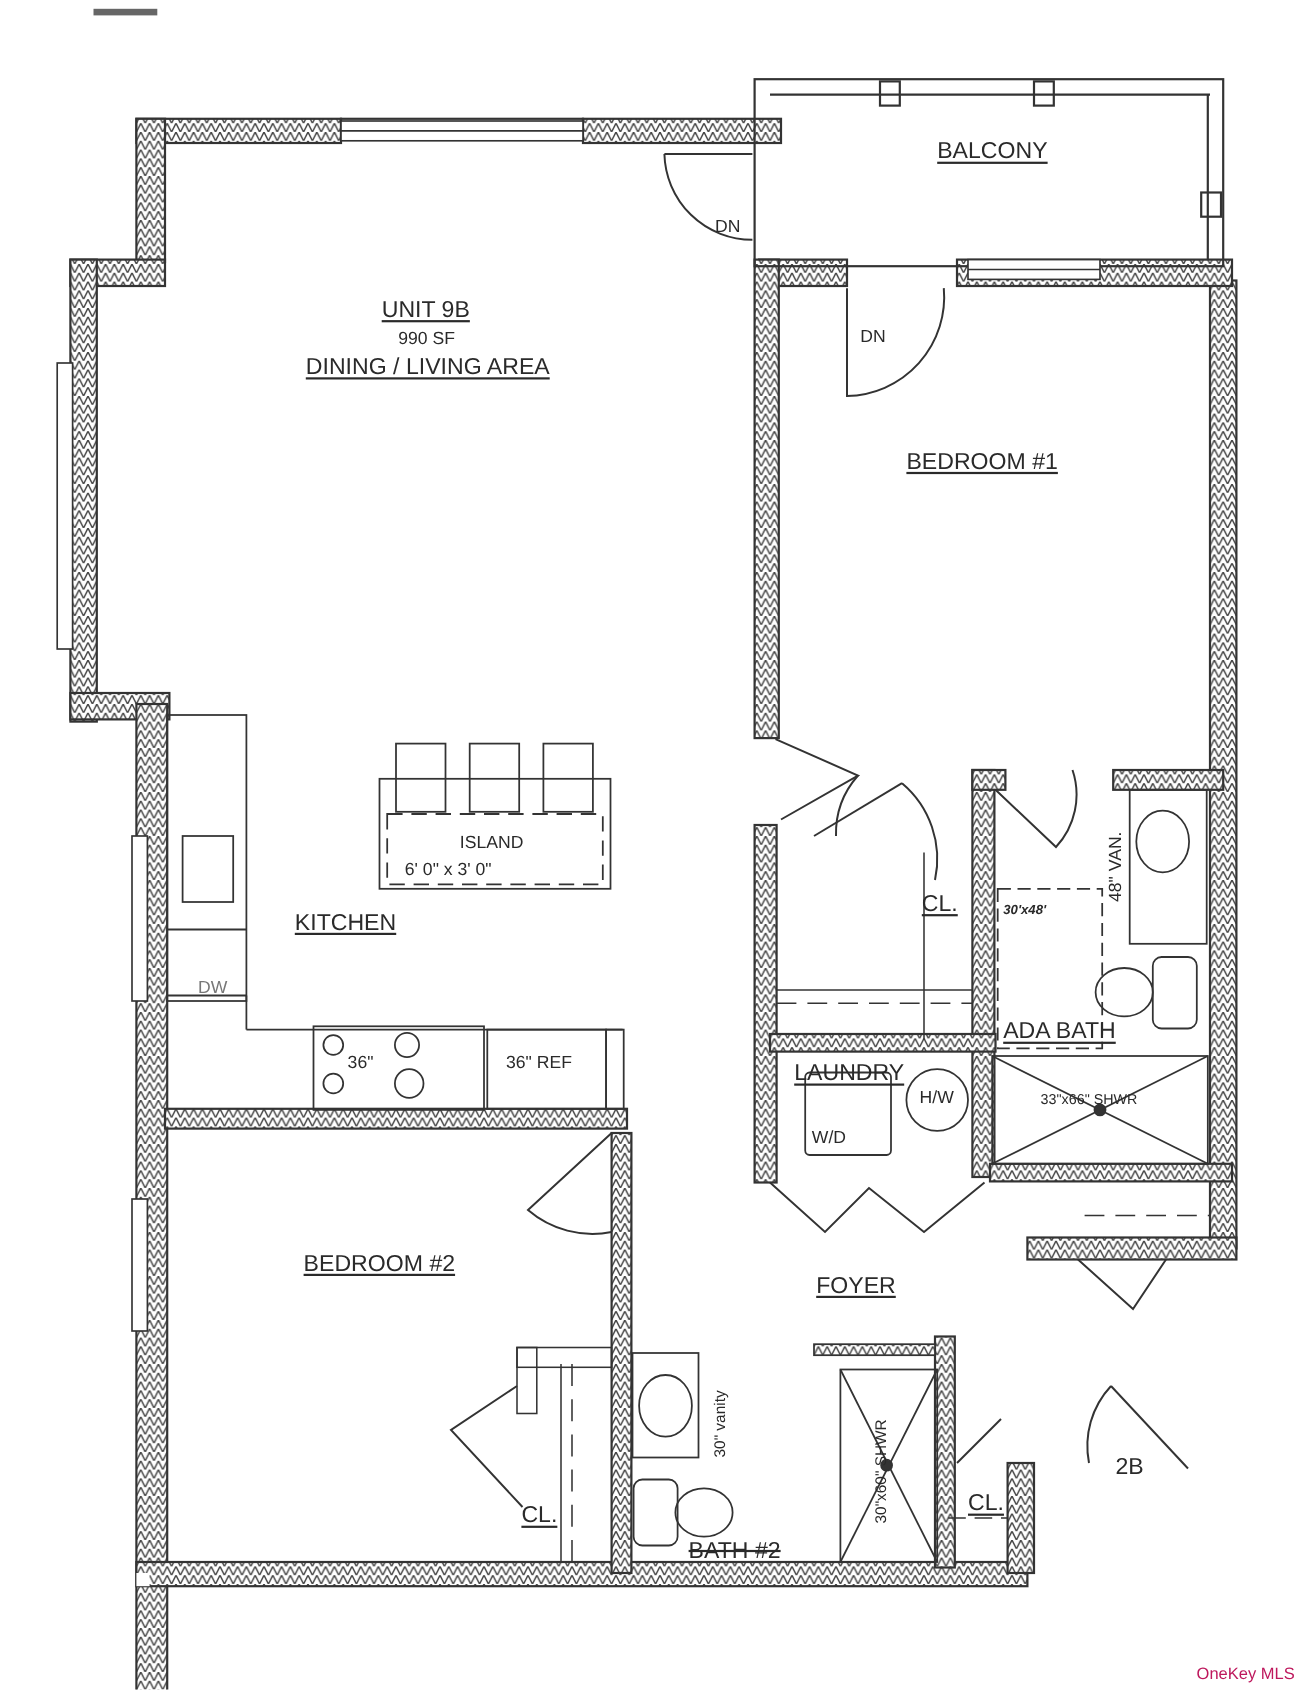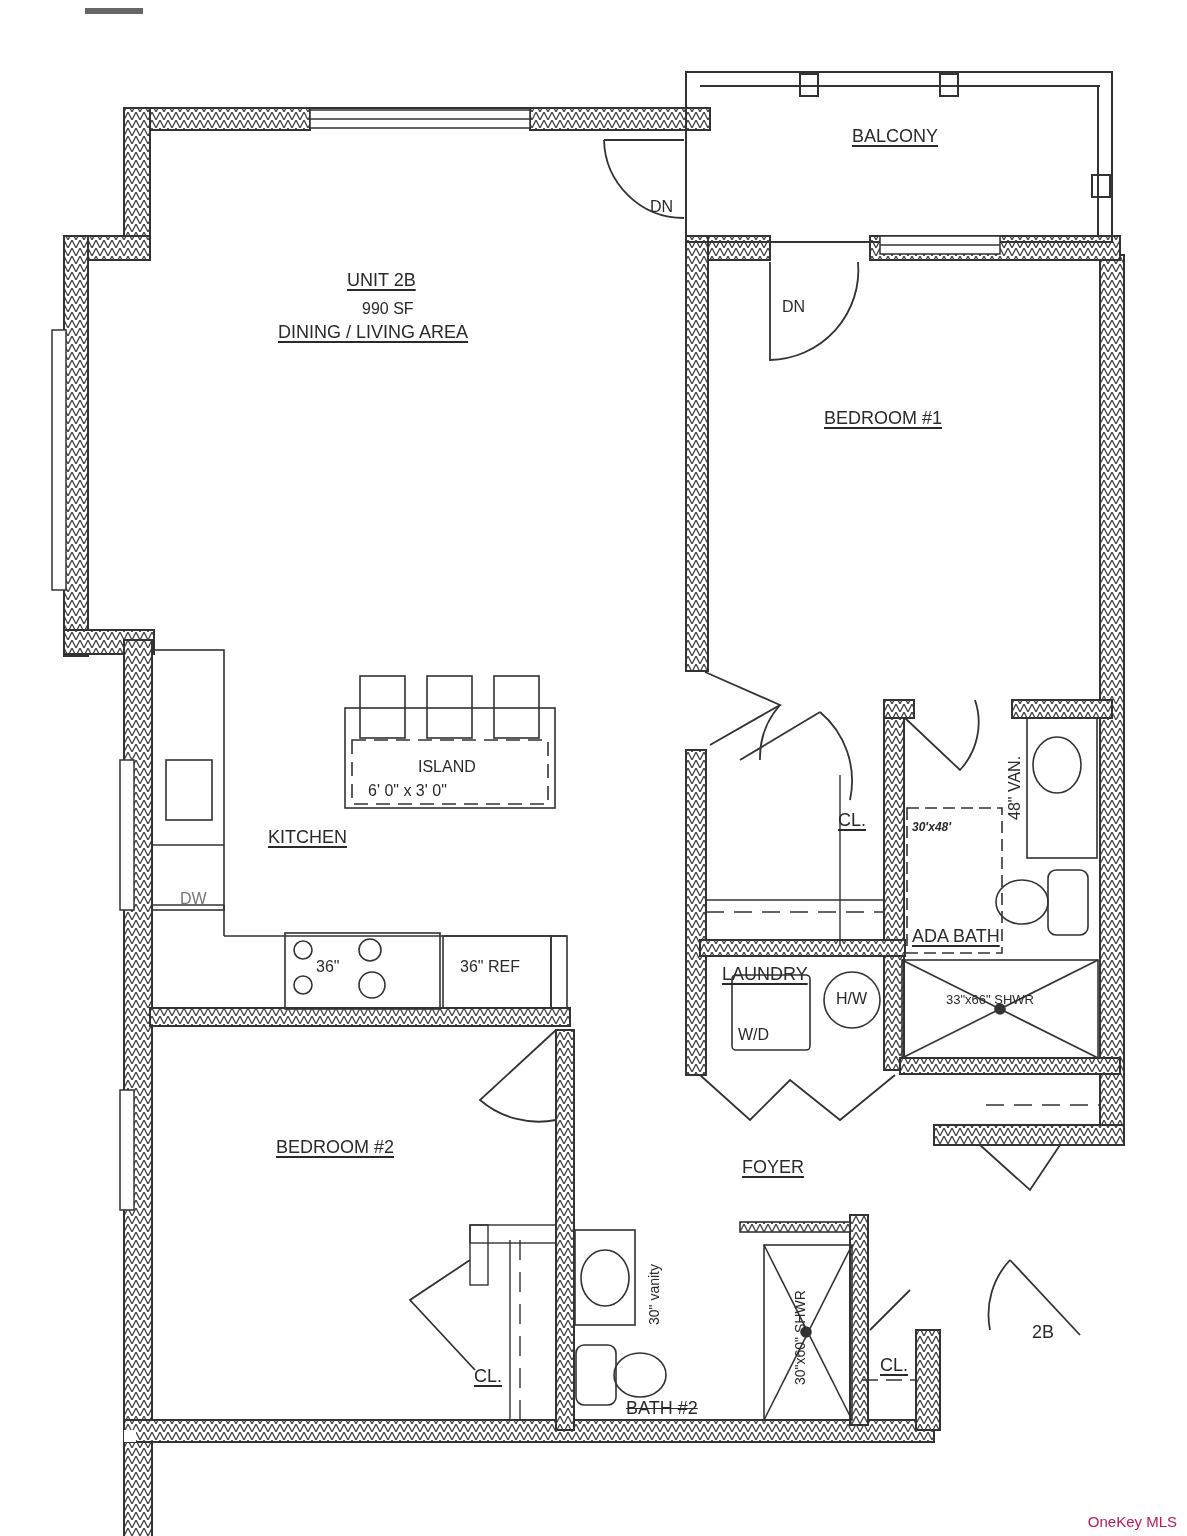--- a/index.html
+++ b/index.html
@@ -1,20 +1,20 @@
 <!DOCTYPE html>
 <html><head>
 <meta charset="utf-8">
 <style>
   html,body{margin:0;padding:0;background:#ffffff;}
   body{width:1187px;height:1536px;position:relative;overflow:hidden;font-family:"Liberation Sans",sans-serif;}
   #plan{position:absolute;left:0;top:0;width:1187px;height:1536px;}
   .lbl{position:absolute;font-family:"Liberation Sans",sans-serif;color:#2a2a2a;white-space:nowrap;letter-spacing:0px;}
   .u{text-decoration:underline;text-underline-offset:3px;text-decoration-thickness:2px;}
-  .room{font-size:18px;}
+  .room{font-size:21px;}
   .small{font-size:16px;}
   .tiny{font-size:12px;font-style:italic;font-weight:bold;}
   .rot{transform-origin:left top;}
   .wm{position:absolute;right:10px;bottom:6px;font-size:15px;color:#be185d;}
 </style>
 </head>
 <body>
 
 <svg id="plan" viewBox="0 0 1187 1536" xmlns="http://www.w3.org/2000/svg">
   <defs>
@@ -165,21 +165,21 @@
     <line x1="862" y1="1380" x2="916" y2="1380" stroke-dasharray="16 8"></line>
     <rect x="470" y="1225" width="86" height="18"></rect>
     <rect x="470" y="1225" width="18" height="60"></rect>
   </g>
 </svg>
 
 <div class="lbl room u" style="left:852px;top:126px;">BALCONY</div>
 <div class="lbl small" style="left:650px;top:198px;">DN</div>
 <div class="lbl small" style="left:782px;top:298px;">DN</div>
 
-<div class="lbl room u" style="left:347px;top:270px;">UNIT 2B</div>
+<div class="lbl room u" style="left:347px;top:270px;">UNIT 9B</div>
 <div class="lbl small" style="left:362px;top:300px;">990 SF</div>
 <div class="lbl room u" style="left:278px;top:322px;">DINING / LIVING AREA</div>
 
 <div class="lbl room u" style="left:824px;top:408px;">BEDROOM #1</div>
 
 <div class="lbl small" style="left:382px;top:758px;margin-left:36px;">ISLAND</div>
 <div class="lbl small" style="left:368px;top:782px;">6' 0" x 3' 0"</div>
 <div class="lbl room u" style="left:268px;top:827px;">KITCHEN</div>
 <div class="lbl small" style="left:180px;top:866px;color:#777;margin-top:24px;">DW</div>
 <div class="lbl small" style="left:316px;top:958px;">36"</div>
@@ -197,15 +197,15 @@
 <div class="lbl small" style="left:836px;top:990px;">H/W</div>
 
 <div class="lbl room u" style="left:276px;top:1137px;">BEDROOM #2</div>
 <div class="lbl room u" style="left:742px;top:1157px;">FOYER</div>
 
 <div class="lbl small rot" style="left:646px;top:1325px;transform:rotate(-90deg);font-size:14px;">30" vanity</div>
 <div class="lbl small rot" style="left:792px;top:1385px;transform:rotate(-90deg);font-size:14px;">30"x60" SHWR</div>
 <div class="lbl room u" style="left:474px;top:1366px;">CL.</div>
 <div class="lbl room u" style="left:626px;top:1398px;text-decoration:line-through;">BATH #2</div>
 <div class="lbl room u" style="left:880px;top:1355px;">CL.</div>
-<div class="lbl room" style="left:1014px;top:1322px;margin-left:18px;">2B</div>
+<div class="lbl room" style="left:1014px;top:1322px;">2B</div>
 
 <div class="wm">OneKey MLS</div>
 
 </body></html>

